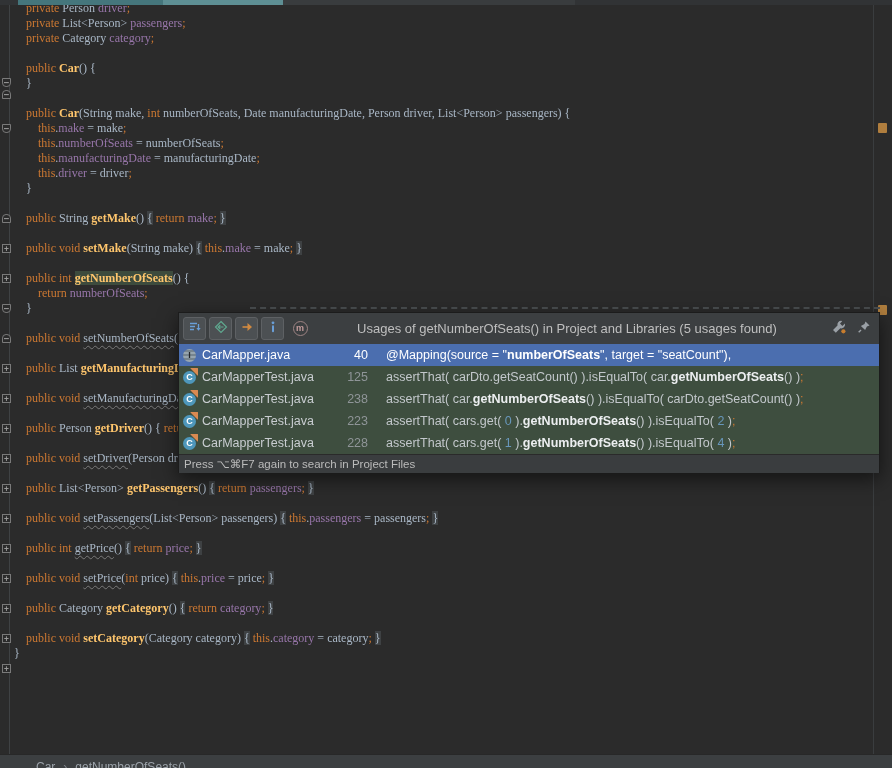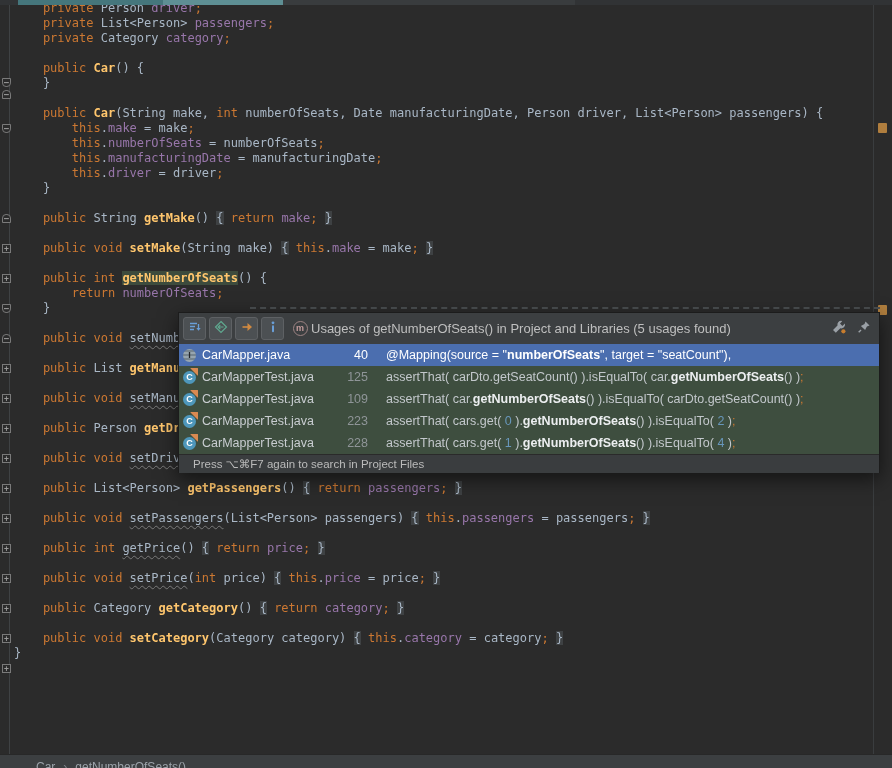--- a/index.html
+++ b/index.html
@@ -3,21 +3,21 @@
 <meta charset="utf-8">
 <style>
   html,body{margin:0;padding:0;background:#2B2B2B;}
   #screen{position:relative;width:892px;height:768px;overflow:hidden;background:#2B2B2B;
           font-family:"Liberation Sans",sans-serif;}
 
   
   #editor{position:absolute;left:0;top:0;width:892px;height:754px;background:#2B2B2B;overflow:hidden;}
   #code-lines{position:absolute;left:14px;top:1px;
       font-family:"DejaVu Sans Mono","Liberation Mono",monospace;font-size:12px;line-height:15px;}
-  .code-line{height:15px;white-space:pre;}
+  .code-line{height:15px;white-space:pre;font-family:Liberation Serif, serif;}
   .sg-k{color:#CC7832}
   .sg-t{color:#A9B7C6}
   .sg-f{color:#9876AA}
   .sg-s{color:#CC7832}
   .sg-m{color:#FFC66D;font-weight:bold}
   .sg-mw{color:#A9B7C6;text-decoration:underline wavy #7a7a7a 1px;text-underline-offset:3px}
   .sg-uh{color:#FFC66D;font-weight:bold;background:#3D4B3D}
   .sg-bh{color:#A9B7C6;background:#3E4143}
 
   
@@ -43,21 +43,21 @@
 
   
   #usages-popup{position:absolute;left:178px;top:312px;width:702px;height:161px;z-index:10;
       background:#3C3F41;border:1px solid #1c1c1c;box-sizing:border-box;box-shadow:0 6px 18px rgba(0,0,0,.55);}
   #popup-header{height:31px;display:flex;align-items:center;padding:0 8px 0 4px;background:#3C3F41;}
   .tb-btn{width:23px;height:23px;margin-right:3px;display:flex;align-items:center;justify-content:center;
       background:#4C5053;border:1px solid #5E6164;border-radius:3px;box-sizing:border-box;}
   .tb-plain{width:22px;height:22px;display:flex;align-items:center;justify-content:center;margin-left:2px;}
   .mcirc{display:inline-block;width:13px;height:13px;border:1px solid #9d8383;border-radius:50%;
       color:#c49c9c;font:bold 9px/13px "Liberation Sans",sans-serif;text-align:center;}
-  #popup-title{flex:1;text-align:left;color:#BFBFBF;font-size:13px;white-space:nowrap;overflow:hidden;}
+  #popup-title{flex:1;text-align:center;color:#BFBFBF;font-size:13px;white-space:nowrap;overflow:hidden;}
   .hdr-right{display:flex;align-items:center;gap:10px;margin-left:8px;}
 
   #popup-rows .u-row{height:22px;display:flex;align-items:center;padding-left:4px;font-size:12.5px;white-space:nowrap;overflow:hidden;}
   .u-row.selected{background:#4B6EAF;}
   .u-row.green{background:#3E4E3F;}
   .u-file{width:122px;margin-left:6px;color:#C9CDD1;}
   .u-row.selected .u-file{color:#FFFFFF;}
   .u-line{width:44px;text-align:right;color:#8F9598;}
   .u-row.selected .u-line{color:#FFFFFF;}
   .u-code{margin-left:18px;}
@@ -69,21 +69,21 @@
   .pg-o{color:#CC7832;}
 
   .ficon{position:relative;display:inline-block;width:13px;height:13px;border-radius:50%;flex:none;}
   .ficon-interface{background:repeating-linear-gradient(0deg,#97A5AE 0 2px,#76848E 2px 4px);
       color:#23262a;font:bold 9px/13px "Liberation Sans",sans-serif;text-align:center;}
   .ficon-testclass{background:#4E97BB;color:#fff;font:bold 9px/13px "Liberation Sans",sans-serif;text-align:center;}
   .ficon-testclass .badge{position:absolute;right:-2px;top:-3px;width:0;height:0;
       border-left:4px solid transparent;border-bottom:4px solid transparent;border-top:4px solid #D98A52;border-right:4px solid #D98A52;transform:rotate(0deg);border-radius:1px;}
 
   #popup-footer{height:19px;box-sizing:border-box;border-top:1px solid #2a2a2a;background:#3A3D3F;
-      color:#BBBBBB;font-size:11.5px;line-height:18px;padding-left:14px;}
+      color:#BBBBBB;font-size:11.5px;line-height:18px;padding-left:5px;}
 
   
   #breadcrumb-bar{position:absolute;left:0;top:754px;width:892px;height:14px;background:#3C3F41;
       border-top:1px solid #282828;z-index:6;overflow:hidden;}
   #breadcrumb{position:absolute;left:36px;top:5px;font-size:12px;color:#9CA3AA;white-space:nowrap;}
   #breadcrumb .sep{margin:0 8px;color:#7F848A;}
 </style>
 </head>
 <body>
 
@@ -234,21 +234,21 @@
         </div>
         <div class="u-row green">
           <span class="ficon ficon-testclass">C<span class="badge"></span></span>
           <span class="u-file">CarMapperTest.java</span>
           <span class="u-line">125</span>
           <span class="u-code"><span class="pg-p">assertThat( carDto.getSeatCount() ).isEqualTo( car.</span><span class="pg-b">getNumberOfSeats</span><span class="pg-p">() )</span><span class="pg-o">;</span></span>
         </div>
         <div class="u-row green">
           <span class="ficon ficon-testclass">C<span class="badge"></span></span>
           <span class="u-file">CarMapperTest.java</span>
-          <span class="u-line">109</span>
+          <span class="u-line">238</span>
           <span class="u-code"><span class="pg-p">assertThat( car.</span><span class="pg-b">getNumberOfSeats</span><span class="pg-p">() ).isEqualTo( carDto.getSeatCount() )</span><span class="pg-o">;</span></span>
         </div>
         <div class="u-row green">
           <span class="ficon ficon-testclass">C<span class="badge"></span></span>
           <span class="u-file">CarMapperTest.java</span>
           <span class="u-line">223</span>
           <span class="u-code"><span class="pg-p">assertThat( cars.get( </span><span class="pg-n">0</span><span class="pg-p"> ).</span><span class="pg-b">getNumberOfSeats</span><span class="pg-p">() ).isEqualTo( </span><span class="pg-n">2</span><span class="pg-p"> )</span><span class="pg-o">;</span></span>
         </div>
         <div class="u-row green">
           <span class="ficon ficon-testclass">C<span class="badge"></span></span>

